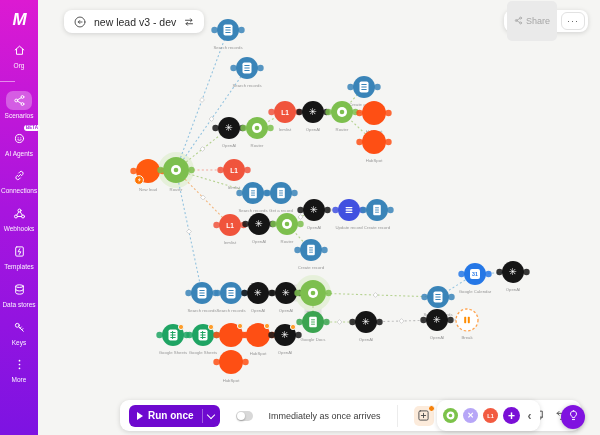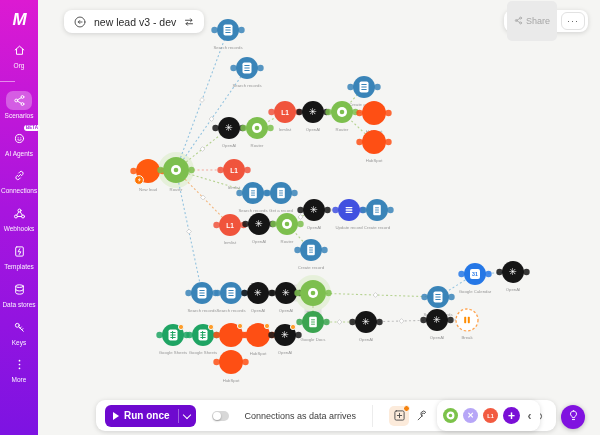--- a/index.html
+++ b/index.html
@@ -22,21 +22,21 @@
   .card{position:absolute;background:#fff;border-radius:8px;box-shadow:0 1px 5px rgba(0,0,0,.15);z-index:6}
   #titlebar{left:64px;top:10px;height:23px;display:flex;align-items:center;padding:0 9px;gap:7px}
   #title{font-size:10.5px;font-weight:500;color:#2b2b2b;white-space:nowrap}
   .ic-btn{display:flex;align-items:center;justify-content:center;cursor:pointer}
   #sharebar{right:12px;top:10px;height:22px;display:flex;align-items:center;padding:0 3px;gap:4px}
   #share-btn{background:#eaeaea;border-radius:5px;height:16px;display:flex;align-items:center;
     gap:3px;padding:12px 7px;font-size:9px;color:#a6a6a6;font-weight:500;cursor:pointer}
   #more-btn{background:#fff;border:1px solid #e2e2e2;border-radius:6px;width:22px;height:16px;
     display:flex;align-items:center;justify-content:center;font-size:9px;color:#555;cursor:pointer;letter-spacing:1px}
   
-  #runbar{left:96px;top:400px;height:31px;border-radius:9px;display:flex;align-items:center;padding:0 9px;gap:16px}
+  #runbar{left:120px;top:400px;height:31px;border-radius:9px;display:flex;align-items:center;padding:0 9px;gap:16px}
   #run-btn{background:#6e09cf;border-radius:6px;height:22px;display:flex;align-items:stretch;cursor:pointer;overflow:hidden}
   #run-main{display:flex;align-items:center;gap:5px;padding:0 8px;color:#fff;font-size:10px;font-weight:bold}
   .play{width:0;height:0;border-left:6px solid #fff;border-top:4px solid transparent;border-bottom:4px solid transparent}
   #run-sep{width:1px;background:rgba(255,255,255,.35);margin:4px 0}
   #run-chev{width:17px;display:flex;align-items:center;justify-content:center}
   .chev{width:5px;height:5px;border-right:1.6px solid #fff;border-bottom:1.6px solid #fff;transform:rotate(45deg);margin-top:-2px}
   #toggle{width:17px;height:10px;border-radius:6px;background:#d8d8d8;position:relative;cursor:pointer;flex:none}
   #knob{position:absolute;left:1px;top:1px;width:8px;height:8px;border-radius:50%;background:#fff;box-shadow:0 1px 2px rgba(0,0,0,.3)}
   #toggle-label{font-size:9px;color:#3c3c3c;white-space:nowrap}
   .vdiv{width:1px;height:22px;background:#ececec}
@@ -566,21 +566,21 @@
       <span>Run once</span>
     </div>
     <div id="run-sep"></div>
     <div id="run-chev">
         <span class="chev"></span>
       </div>
   </div>
   <div id="toggle">
       <div id="knob"></div>
     </div>
-  <span id="toggle-label">Connections as data arrives</span>
+  <span id="toggle-label">Immediately as once arrives</span>
   <div class="vdiv"></div>
   <div id="tools" style="display:flex;align-items:center;gap:3px">
       <div class="tool active">
         <svg width="13" height="13" viewBox="0 0 24 24" fill="none" stroke="#4a4a4a" stroke-width="1.7" stroke-linecap="round" stroke-linejoin="round">
           <rect x="3.5" y="3.5" width="17" height="17" rx="2.5"></rect>
           <path d="M8 12 h8 M12 8 v8"></path>
         </svg>
         <span class="dot"></span>
       </div>
       <div class="tool">

